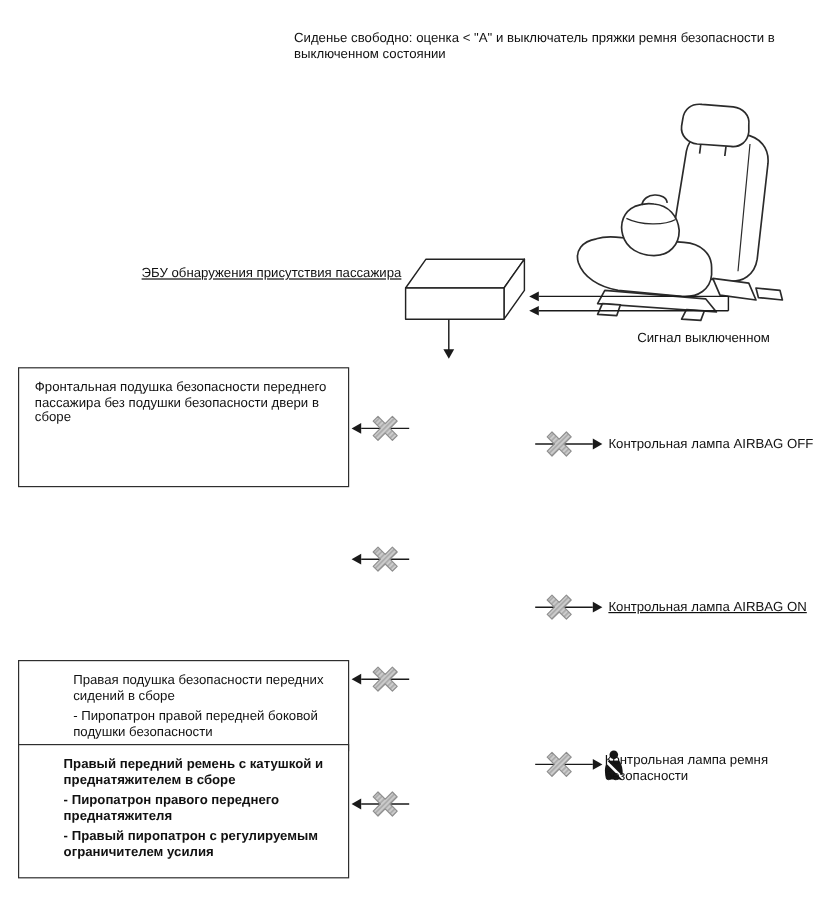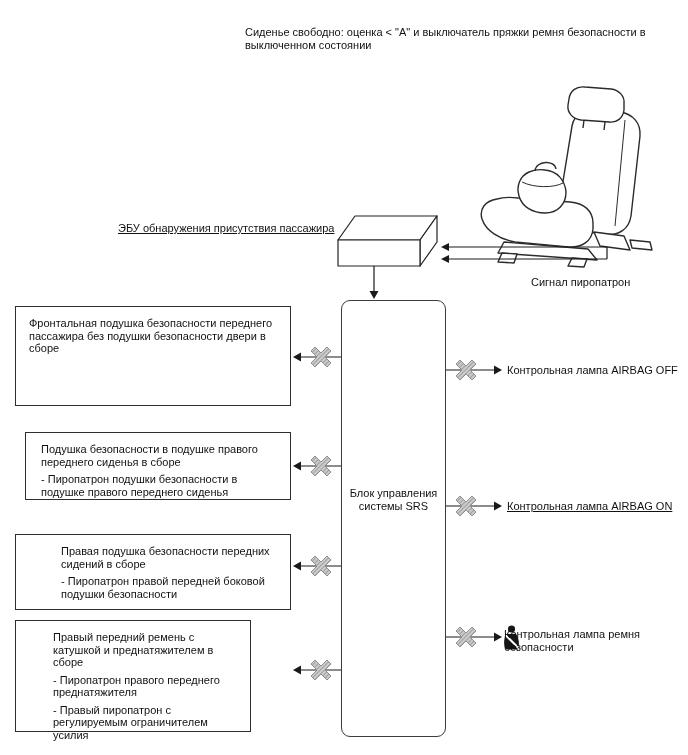--- a/index.html
+++ b/index.html
@@ -15,23 +15,23 @@
                border:1.4px solid #3c3c3c; border-radius:9px; background:#ffffff; }
   .srs-label { position:absolute; left:50%; top:186px; transform:translateX(-50%);
                width:94px; text-align:center; font-size:11px; line-height:13px; }
   .squib-box { position:absolute; border:1px solid #2e2e2e; background:#ffffff;
                font-size:11px; line-height:12.5px; padding:5px 8px; }
   .squib-box p { margin:5px; }
   .box1 { left:15px; top:306px; width:276px; height:100px; }
   .box1 .p2 { margin-top:14px; }
   .box2 { left:25px; top:432px; width:266px; height:68px; padding-left:10px; }
   .box2 .p2 { margin-top:1px; }
-  .box3 { left:15px; top:534px; width:276px; height:76px; padding-left:40px; }
+  .box3 { left:15px; top:550px; width:276px; height:76px; padding-left:40px; }
   .box3 .p2 { margin-top:2px; }
-  .box4 { left:15px; top:620px; width:236px; height:112px; padding-left:32px; }
+  .box4 { left:15px; top:620px; width:276px; height:112px; padding-left:32px;font-weight:bold; }
   .box4 .p2, .box4 .p3 { margin-top:5px; }
   .right-label { position:absolute; font-size:11px; line-height:12.5px; }
   .r1 { left:507px; top:364px; white-space:nowrap; }
   .r2 { left:507px; top:500px; white-space:nowrap;text-decoration:underline; }
   .r3 { left:504px; top:628px; width:152px; }
 </style>
 </head>
 <body>
 
 <div class="canvas">
@@ -108,34 +108,27 @@
       <circle cx="511.5" cy="629" r="3.6" fill="#161616"></circle>
       <path d="M506 634 C503.5 639.5 503.5 645 505.8 649.5 L518.2 649.5 C519.6 644 519 637.5 515.8 633.8 Z" fill="#161616"></path>
       <line x1="504.5" y1="634" x2="519.5" y2="649" stroke="#ffffff" stroke-width="2.2"></line>
     </g>
   </svg>
 
   <div class="txt title">Сиденье свободно: оценка &lt; "А" и выключатель пряжки ремня безопасности в выключенном состоянии</div>
 
   <div class="txt ecu-label">ЭБУ обнаружения присутствия пассажира</div>
 
-  <div class="txt signal-label">Сигнал пиропатрон</div>
+  <div class="txt signal-label">Сигнал выключенном</div>
 
-  <div class="srs-block">
-    <div class="srs-label">Блок управления системы SRS</div>
-  </div>
 
   <div class="squib-box box1">
     <p class="p1">Фронтальная подушка безопасности переднего пассажира без подушки безопасности двери в сборе</p>
   </div>
 
-  <div class="squib-box box2">
-    <p class="p1">Подушка безопасности в подушке правого переднего сиденья в сборе</p>
-    <p class="p2">- Пиропатрон подушки безопасности в подушке правого переднего сиденья</p>
-  </div>
 
   <div class="squib-box box3">
     <p class="p1">Правая подушка безопасности передних сидений в сборе</p>
     <p class="p2">- Пиропатрон правой передней боковой подушки безопасности</p>
   </div>
 
   <div class="squib-box box4">
     <p class="p1">Правый передний ремень с катушкой и преднатяжителем в сборе</p>
     <p class="p2">- Пиропатрон правого переднего преднатяжителя</p>
     <p class="p3">- Правый пиропатрон с регулируемым ограничителем усилия</p>

